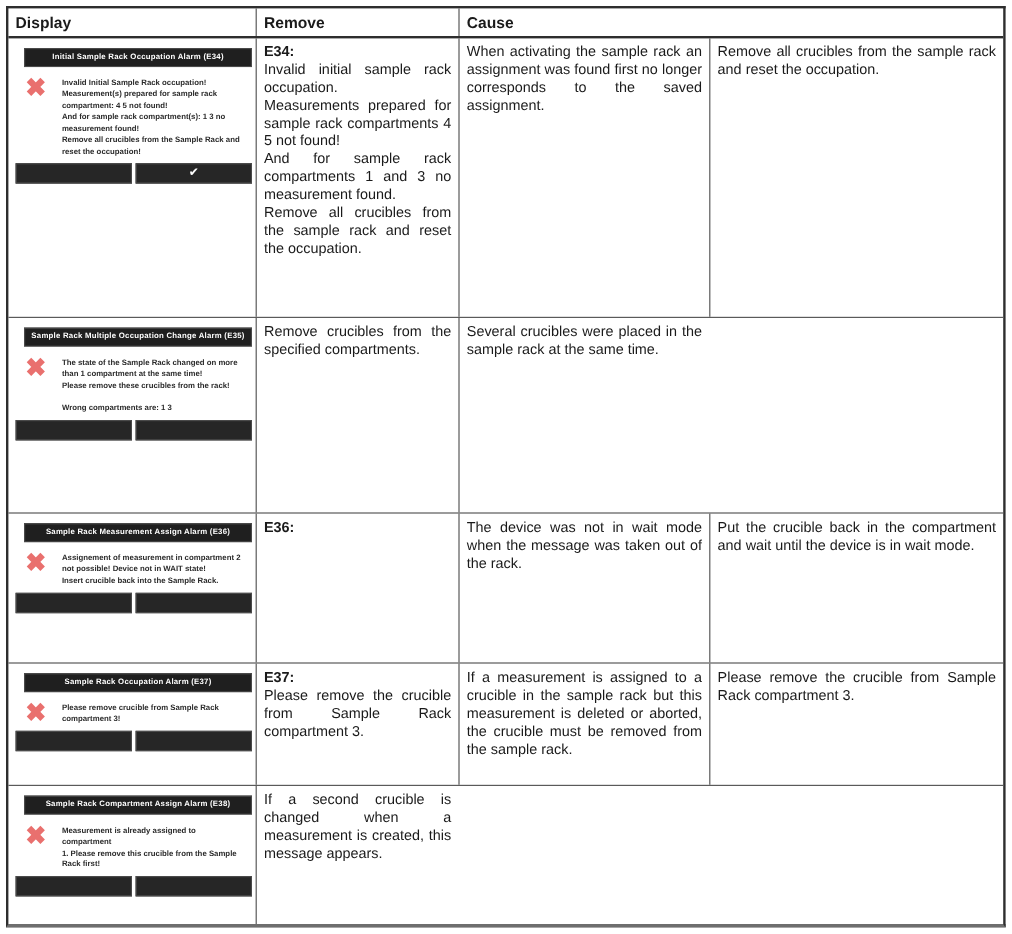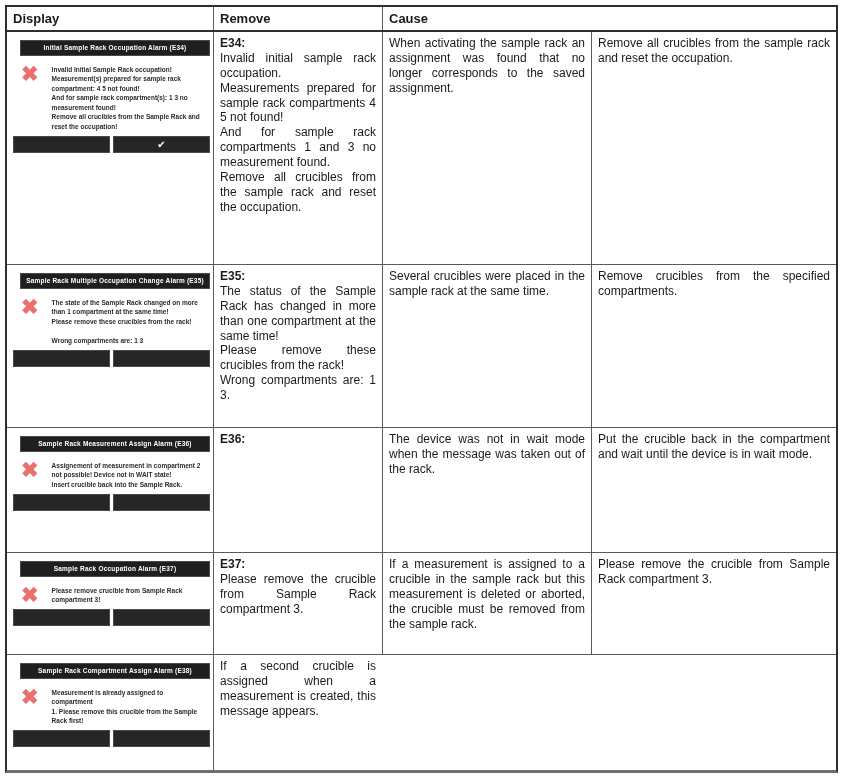--- a/index.html
+++ b/index.html
@@ -95,21 +95,21 @@
         </div>
       </div>
     </div>
     <div class="td">
       <span class="msg-code">E34:</span>
       <div class="multiline">Invalid initial sample rack occupation.
 Measurements prepared for sample rack compartments 4 5 not found!
 And for sample rack compartments 1 and 3 no measurement found.
 Remove all crucibles from the sample rack and reset the occupation.</div>
     </div>
-    <div class="td multiline">When activating the sample rack an assignment was found that no longer corresponds to the saved assignment.</div>
+    <div class="td multiline">When activating the sample rack an assignment was found first no longer corresponds to the saved assignment.</div>
     <div class="td multiline">Remove all crucibles from the sample rack and reset the occupation.</div>
   </div>
 
   <div class="tr row-sep" style="height:163px">
     <div class="td">
       <div class="dialog">
         <div class="dlg-title">Sample Rack Multiple Occupation Change Alarm (E35)</div>
         <div class="dlg-body" style="min-height:61px">
           <span class="err-x">✖</span>
           <div class="dlg-text">The state of the Sample Rack changed on more
@@ -119,28 +119,22 @@
 Wrong compartments are: 1 3</div>
         </div>
         <div class="dlg-buttons">
           <div class="dlg-btn"></div>
           <div class="dlg-btn">
               <span class="chk"></span>
             </div>
         </div>
       </div>
     </div>
-    <div class="td">
-      <span class="msg-code">E35:</span>
-      <div class="multiline">The status of the Sample Rack has changed in more than one compartment at the same time!
-Please remove these crucibles from the rack!
-Wrong compartments are: 1 3.</div>
-    </div>
+    <div class="td multiline">Remove crucibles from the specified compartments.</div>
     <div class="td multiline">Several crucibles were placed in the sample rack at the same time.</div>
-    <div class="td multiline">Remove crucibles from the specified compartments.</div>
   </div>
 
   <div class="tr row-sep" style="height:125px">
     <div class="td">
       <div class="dialog">
         <div class="dlg-title">Sample Rack Measurement Assign Alarm (E36)</div>
         <div class="dlg-body" style="min-height:42px">
           <span class="err-x">✖</span>
           <div class="dlg-text">Assignement of measurement in compartment 2
 not possible! Device not in WAIT state!
@@ -197,16 +191,16 @@
 Rack first!</div>
         </div>
         <div class="dlg-buttons">
           <div class="dlg-btn"></div>
           <div class="dlg-btn">
               <span class="chk"></span>
             </div>
         </div>
       </div>
     </div>
-    <div class="td multiline">If a second crucible is assigned when a measurement is created, this message appears.</div>
+    <div class="td multiline">If a second crucible is changed when a measurement is created, this message appears.</div>
   </div>
 
 </div>
 
 </body></html>

